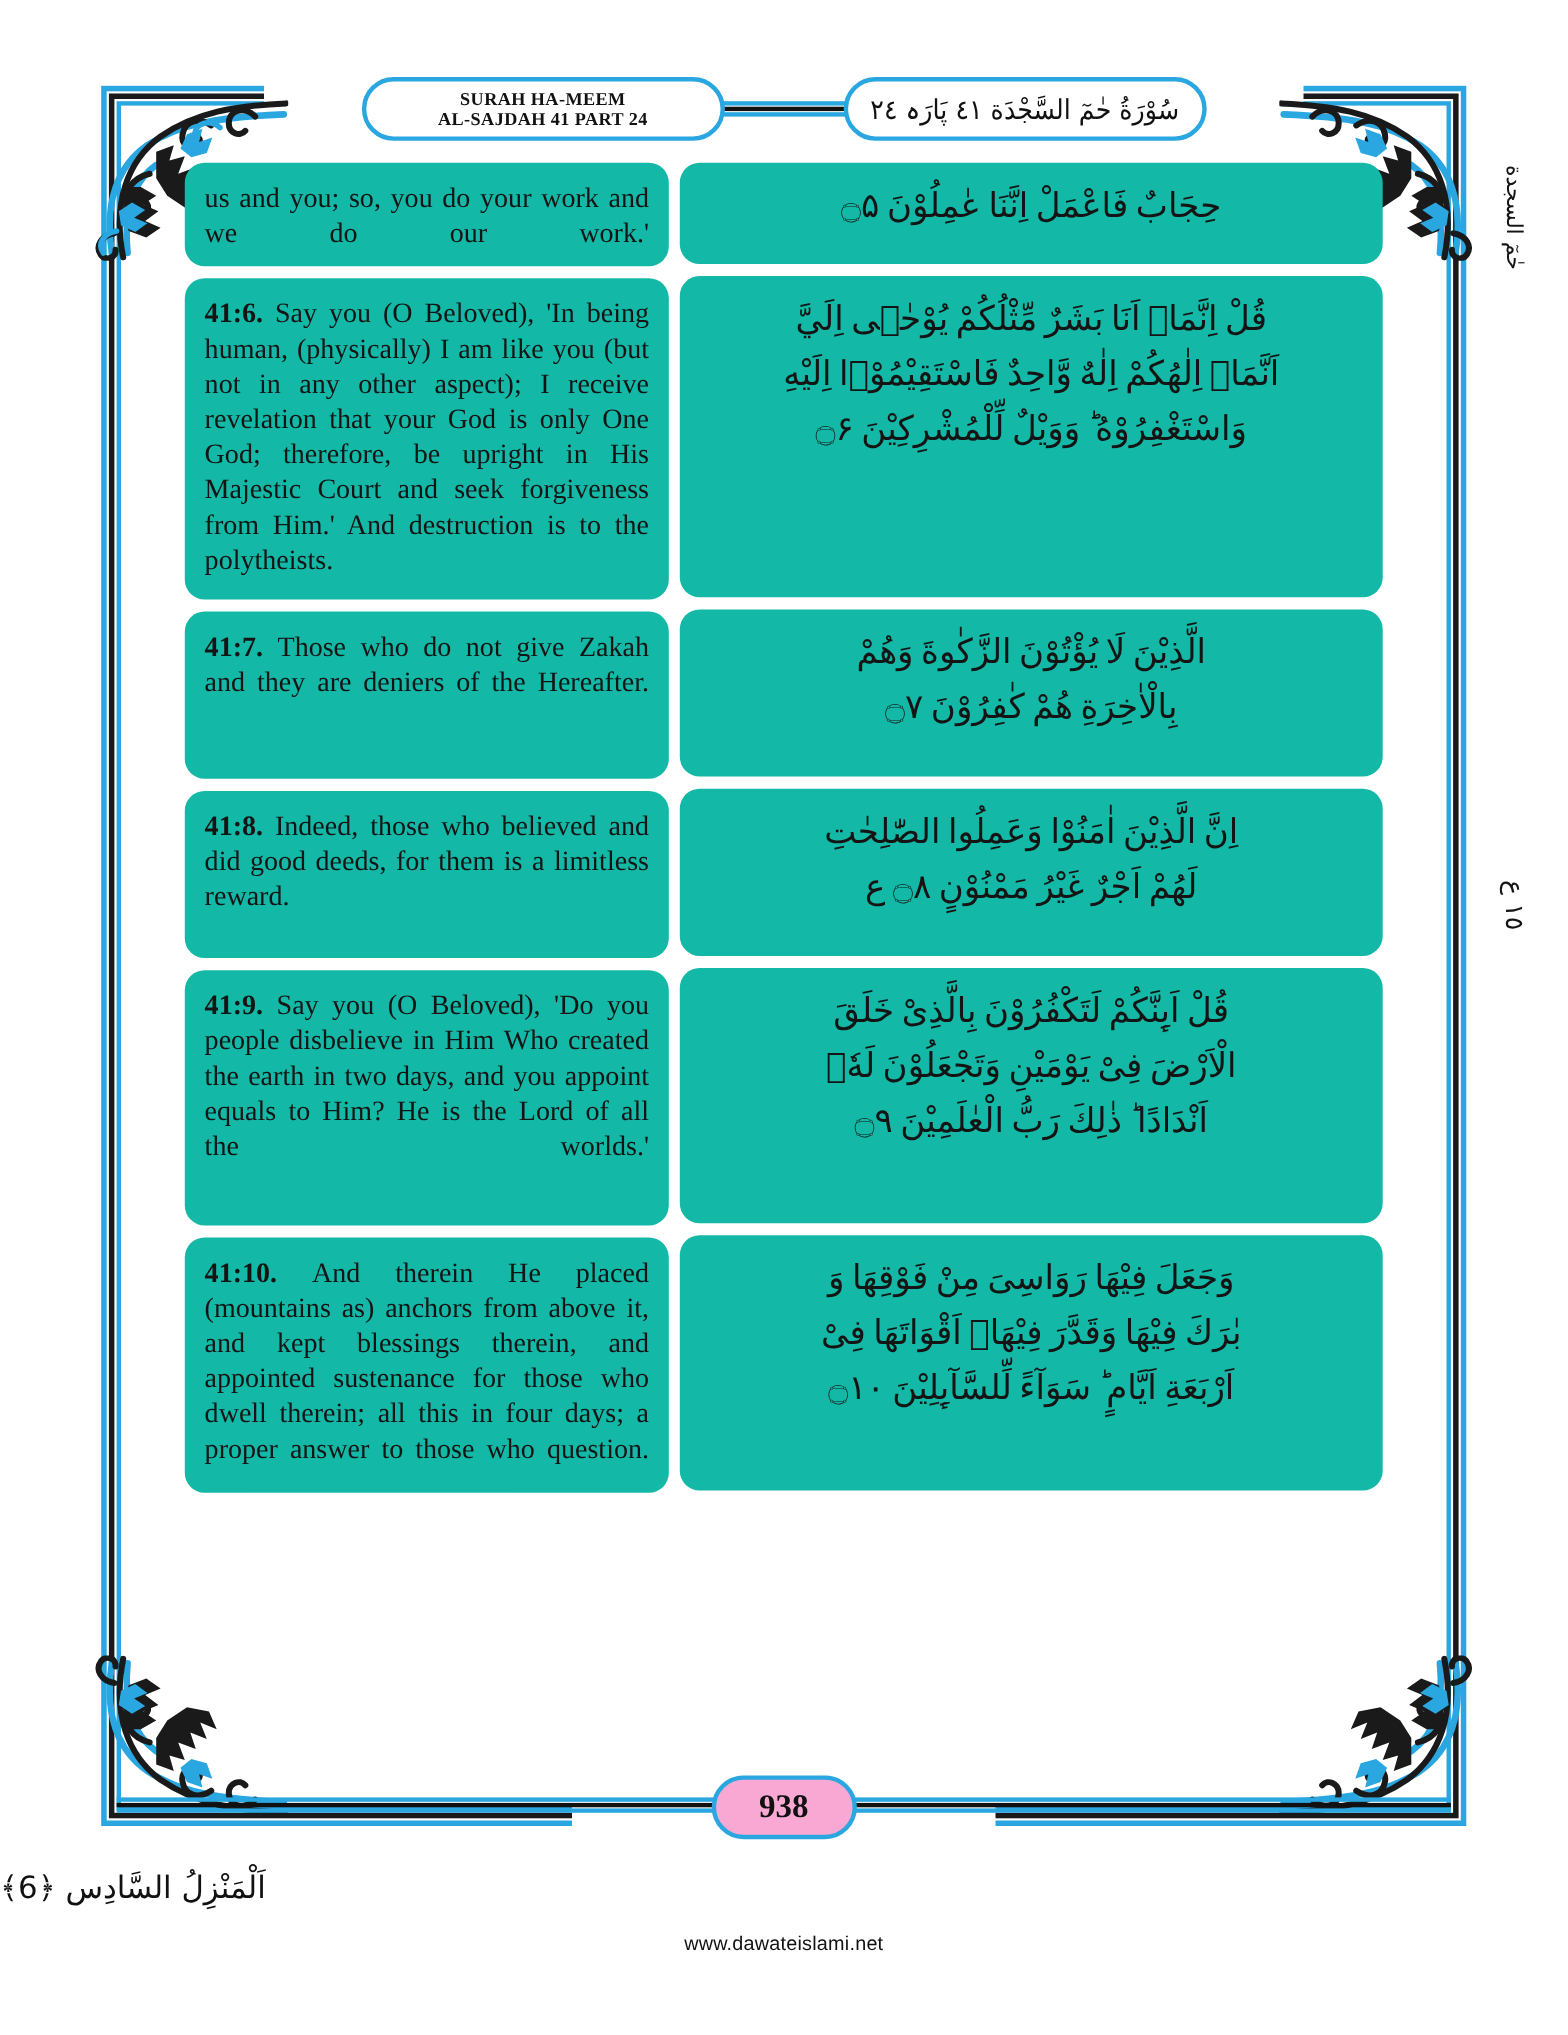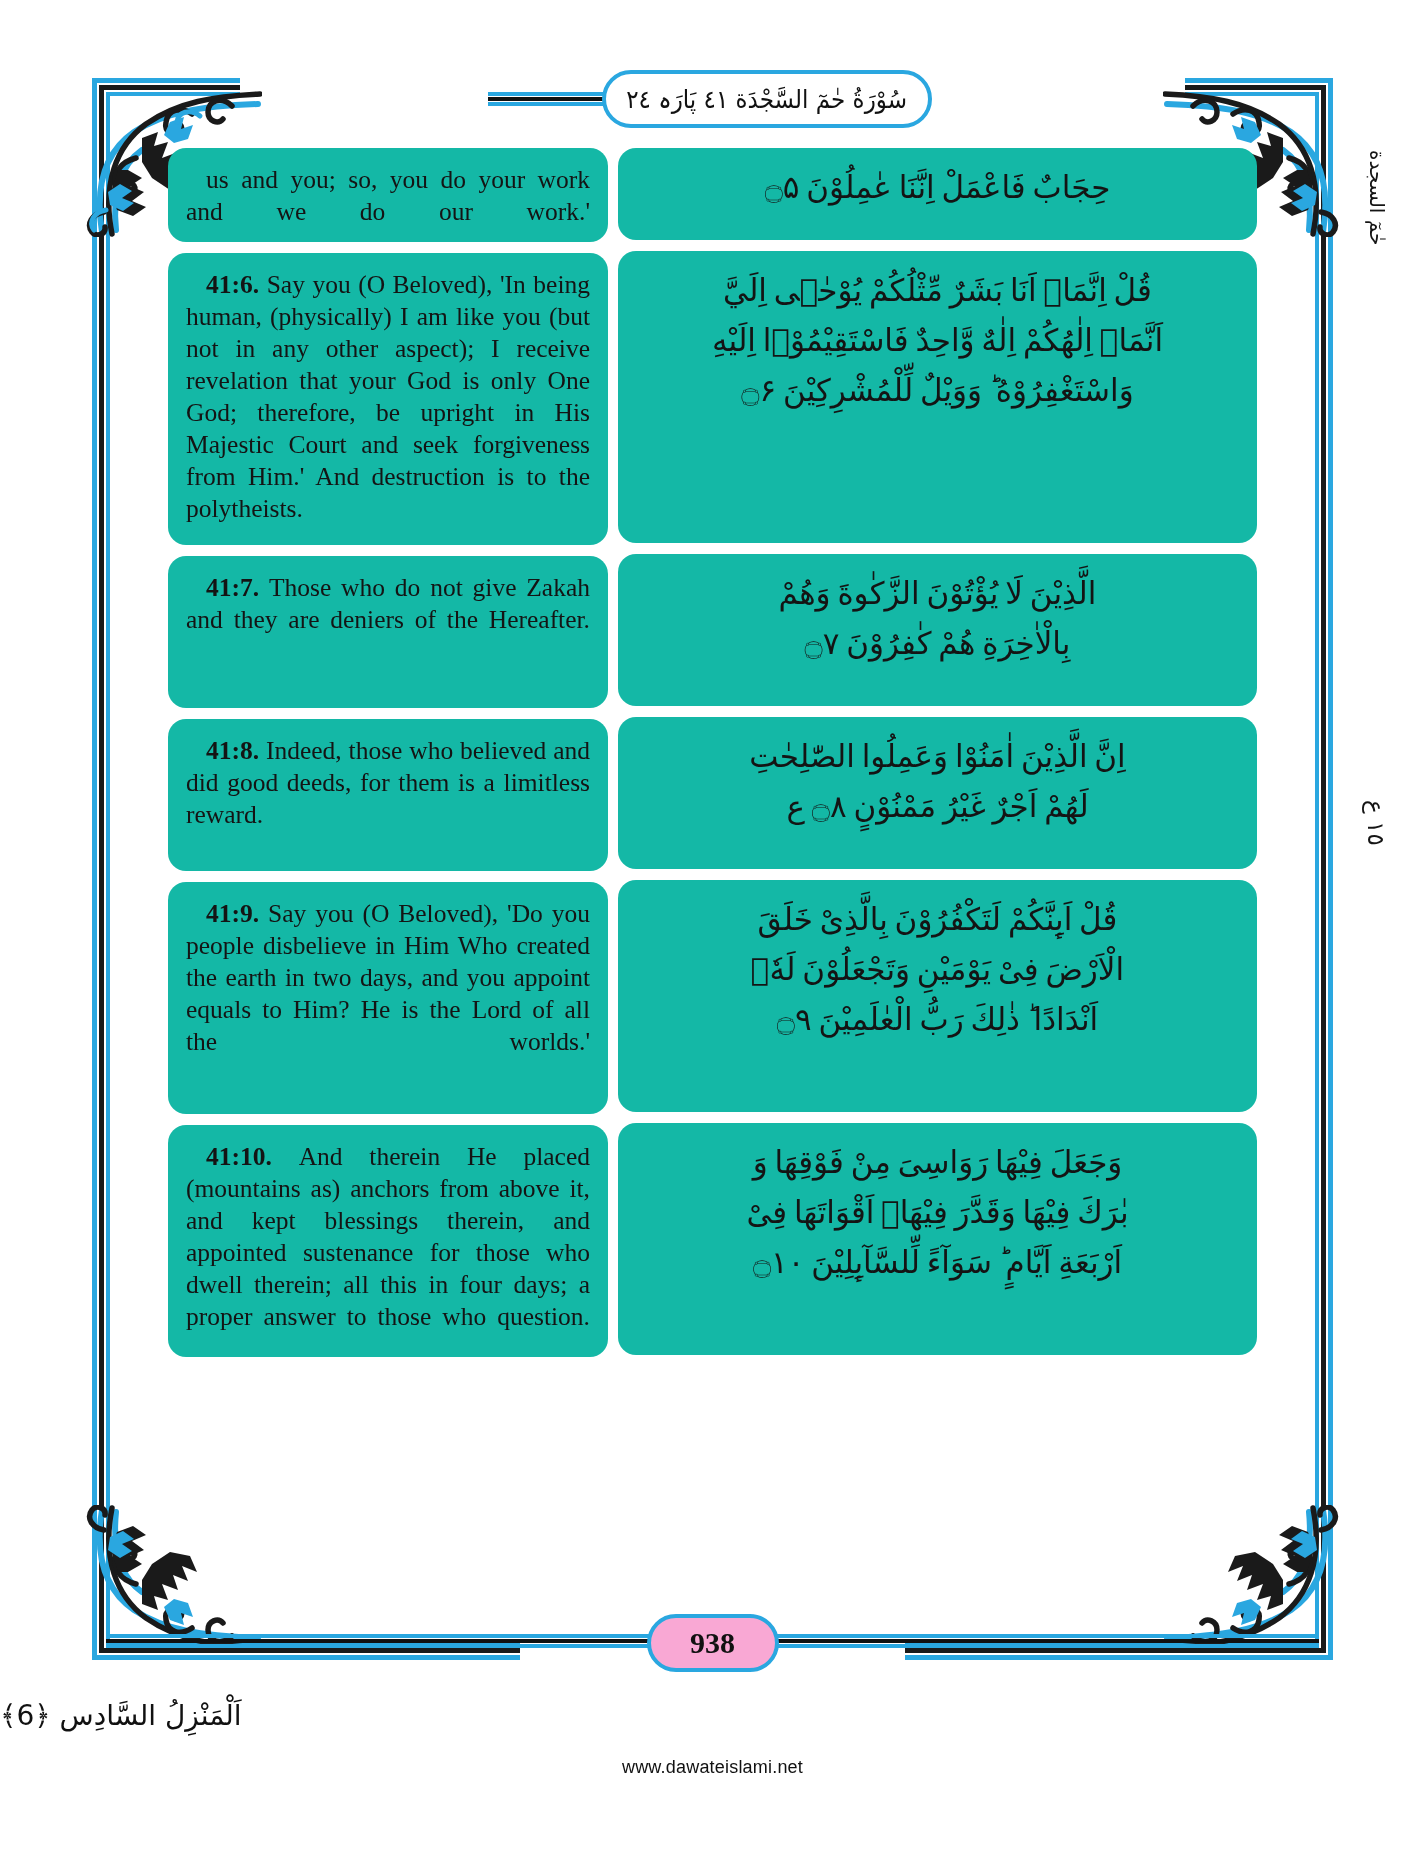--- a/index.html
+++ b/index.html
@@ -159,21 +159,20 @@
     text-align: justify;
     text-align-last: justify;
     font-size: 25.5px;
     line-height: 1.255;
     color: #141414;
     font-family: "Liberation Serif", serif;
     hyphens: none;
   }
   .card-en .vnum {
     font-weight: bold;
-    margin-left: 20px;
   }
   .card-ar {
     padding: 14px 22px 12px 22px;
     direction: rtl;
     text-align: center;
     font-family: "DejaVu Sans", sans-serif;
     font-size: 31px;
     line-height: 1.62;
     color: #141414;
     word-spacing: -3px;
@@ -369,20 +368,24 @@
         <path d="M56 108 l14 8 -12 8 14 6 -12 9 14 6 -13 9 -16 -6 -6 -18 7 -22z"></path>
       </g>
       <g fill="#2aa7e0">
         <path d="M98 60 l14 -5 -3 12 12 -4 -5 14 -14 4 -10 -8z"></path>
         <path d="M48 122 l12 7 -10 7 12 5 -11 8 -13 -6 -2 -13z"></path>
       </g>
     </svg>
   </div>
 
   <div class="header-row">
+    <div class="pill pill-en">
+      <div class="ln">SURAH HA-MEEM</div>
+      <div class="ln">AL-SAJDAH 41 PART 24</div>
+    </div>
     <div class="pill-connector">
         <i></i>
       </div>
     <div class="pill pill-ar">
       <div class="ar">سُوْرَةُ حٰمٓ السَّجْدَة ٤١ پَارَہ ٢٤</div>
     </div>
   </div>
 
   <div class="margin-note top">حٰمٓ السجدة</div>
   <div class="margin-note mid">١٥ ع</div>

